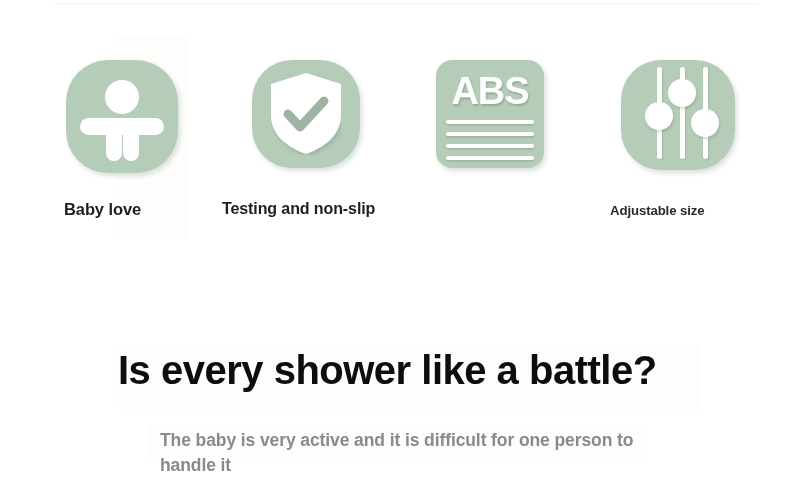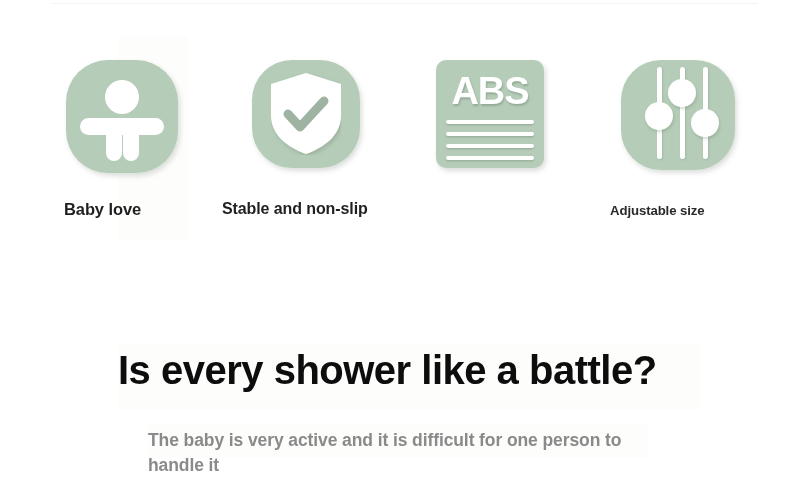--- a/index.html
+++ b/index.html
@@ -68,21 +68,21 @@
   
   #feature-1 { left: 66px; }
   #feature-1 .feature-tile { width: 112px; height: 113px; border-radius: 42px; }
   #feature-1 .feature-label { left: -2px; top: 140px; font-size: 16.5px; }
 
   #feature-2 { left: 252px; }
   #feature-2 .feature-tile { width: 108px; height: 108px; border-radius: 40px; }
   #feature-2 .feature-label { left: -30px; top: 140px; font-size: 16px; }
 
   #feature-3 { left: 436px; }
-  #feature-3 .feature-tile { width: 108px; height: 108px; border-radius: 10px; }
+  #feature-3 .feature-tile { width: 108px; height: 108px; border-radius: 16px; }
   #feature-3 .feature-label { left: -20px; top: 140px; font-size: 16px; }
 
   #feature-4 { left: 613px; padding-left: 8px; }
   #feature-4 .feature-tile { width: 114px; height: 110px; border-radius: 40px; }
   #feature-4 .feature-label { left: -3px; top: 143px; font-size: 13.2px; color: #2a2a2a; }
 
   
   .icon-baby { position: absolute; inset: 0; }
   .icon-baby .head {
     position: absolute;
@@ -173,21 +173,21 @@
     width: 620px;
     font-size: 40px;
     font-weight: bold;
     color: #0d0d0d;
     letter-spacing: -0.5px;
     white-space: nowrap;
   }
 
   #subheadline {
     position: absolute;
-    left: 148px;
+    left: 160px;
     top: 428px;
     width: 500px;
     font-size: 17.5px;
     font-weight: bold;
     color: #8a8a8a;
     line-height: 1.44;
     letter-spacing: -0.1px;
   }
 </style>
 </head>
@@ -220,21 +220,21 @@
           <defs>
             <filter id="sh" x="-30%" y="-30%" width="170%" height="170%">
               <feDropShadow dx="1.5" dy="2.5" stdDeviation="2" flood-color="#5a705c" flood-opacity="0.28"></feDropShadow>
             </filter>
           </defs>
           <path d="M35 0 L70 11 L70 42 C70 62 54 74 35 81 C16 74 0 62 0 42 L0 11 Z" fill="#ffffff" filter="url(#sh)"></path>
           <path d="M17 41 L29 54 L53 28" fill="none" stroke="#9fb3a3" stroke-width="9" stroke-linecap="round" stroke-linejoin="round"></path>
         </svg>
       </div>
     </div>
-    <div class="feature-label">Stable and non-slip</div>
+    <div class="feature-label">Testing and non-slip</div>
   </div>
 
   <div class="feature" id="feature-3">
     <div class="feature-tile">
       <div class="icon-abs">
         <div class="abs-text">ABS</div>
         <div class="abs-line l1"></div>
         <div class="abs-line l2"></div>
         <div class="abs-line l3"></div>
         <div class="abs-line l4"></div>

